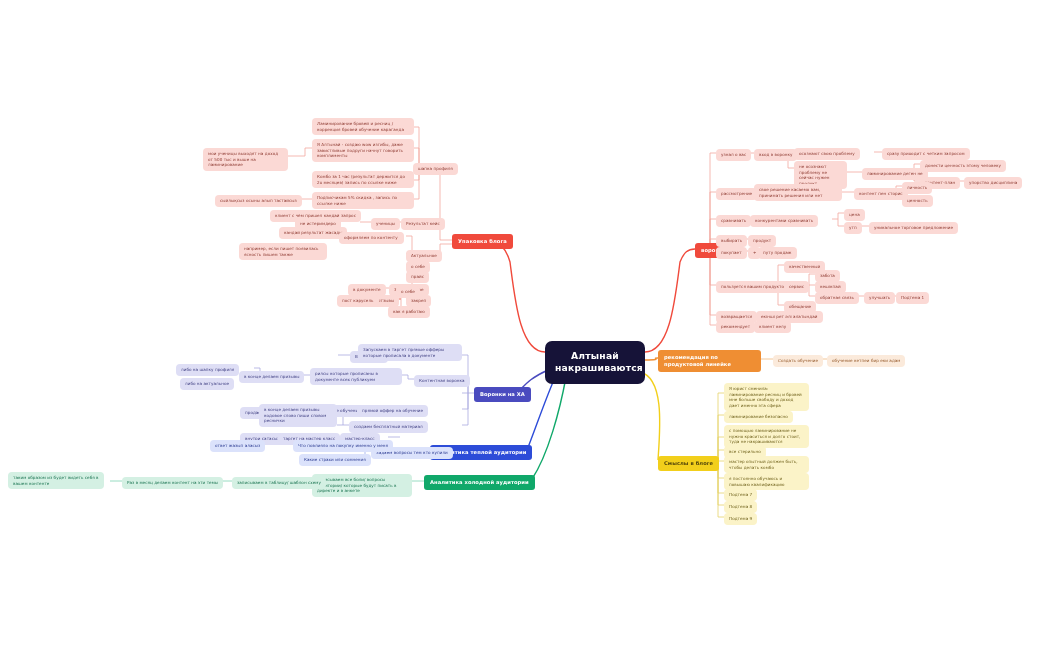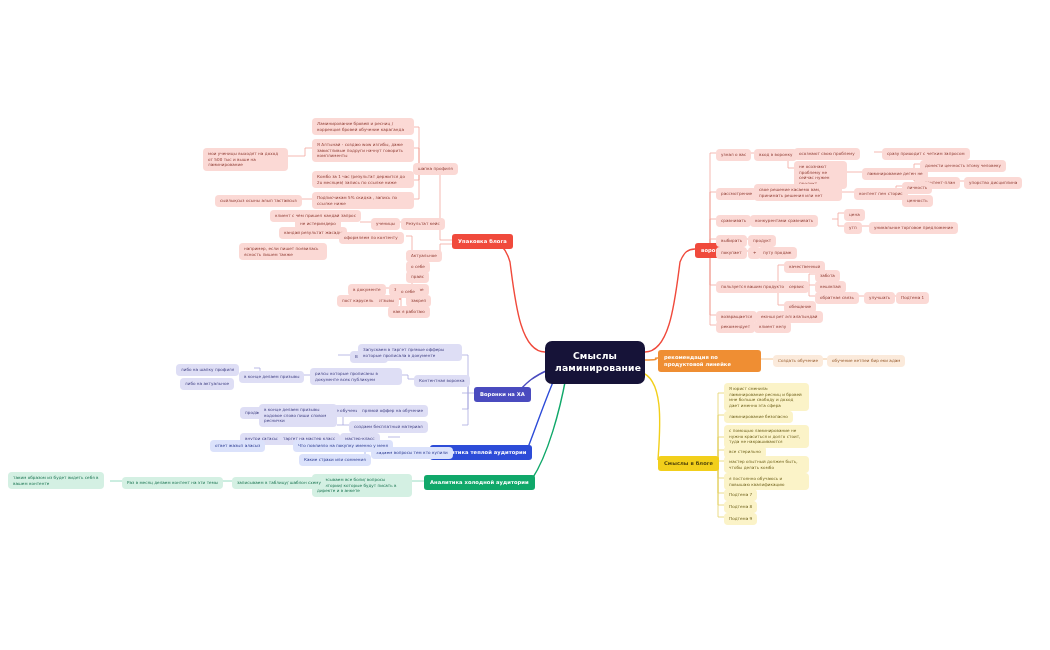--- a/index.html
+++ b/index.html
@@ -207,21 +207,21 @@
       <path d="M365,451 L365,458 L359,458" stroke="#9aa9ee"></path>
       <path d="M293,444 L287,444 L287,444 L281,444" stroke="#9aa9ee"></path>
 
       <path d="M424,481 L418,481 L418,481 L412,481" stroke="#7fd3b2"></path>
       <path d="M312,481 L306,481 L306,481 L300,481" stroke="#7fd3b2"></path>
       <path d="M232,481 L226,481 L226,481 L220,481" stroke="#7fd3b2"></path>
       <path d="M122,481 L116,481 L116,481 L110,481" stroke="#7fd3b2"></path>
     </g>
   </svg>
 
-  <div class="node central" style="left:545px; top:341px; width:100px;">Смыслы ламинирование</div>
+  <div class="node central" style="left:545px; top:341px; width:100px;">Алтынай накрашиваются</div>
 
   <div class="node red-main one" style="left:452px; top:234px;">Упаковка блога</div>
 
   <div class="node red-leaf one" style="left:413px; top:163px;">шапка профиля</div>
 
   <div class="node red-leaf" style="left:203px; top:148px; width:85px;">мои ученицы выходят на доход от 500 тыс и выше на ламинирование</div>
 
   <div class="node red-leaf" style="left:312px; top:118px; width:102px;">Ламинирование бровей и ресниц / коррекция бровей обучение караганда</div>
   <div class="node red-leaf" style="left:312px; top:139px; width:102px;">Я Алтынай - создаю wow изгибы, даже завистливые  подруги начнут говорить комплименты</div>
   <div class="node red-leaf" style="left:312px; top:171px; width:102px;">Комбо за 1 час (результат держится до 2х месяцев) запись по ссылке ниже</div>

